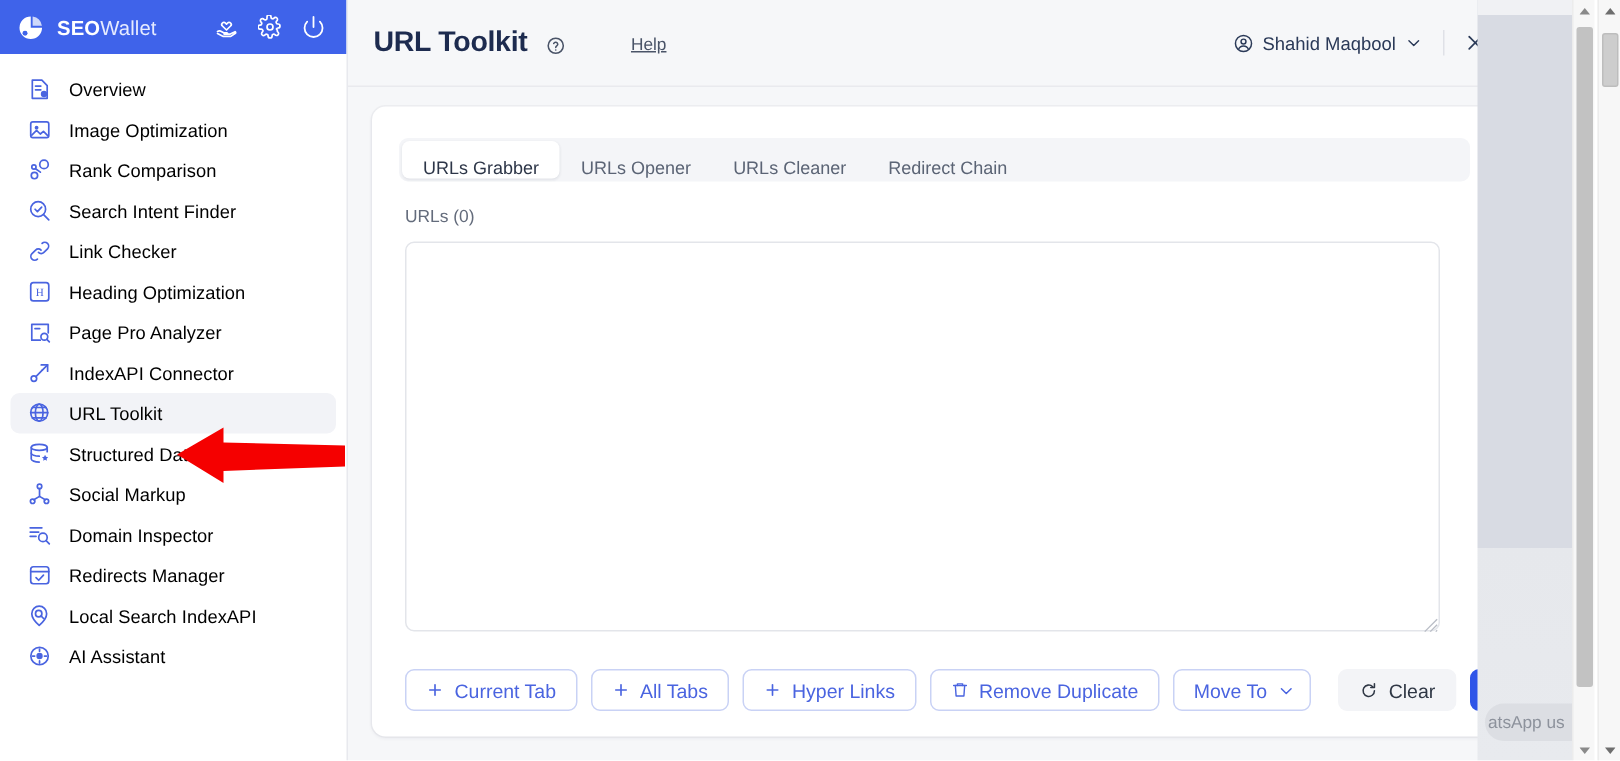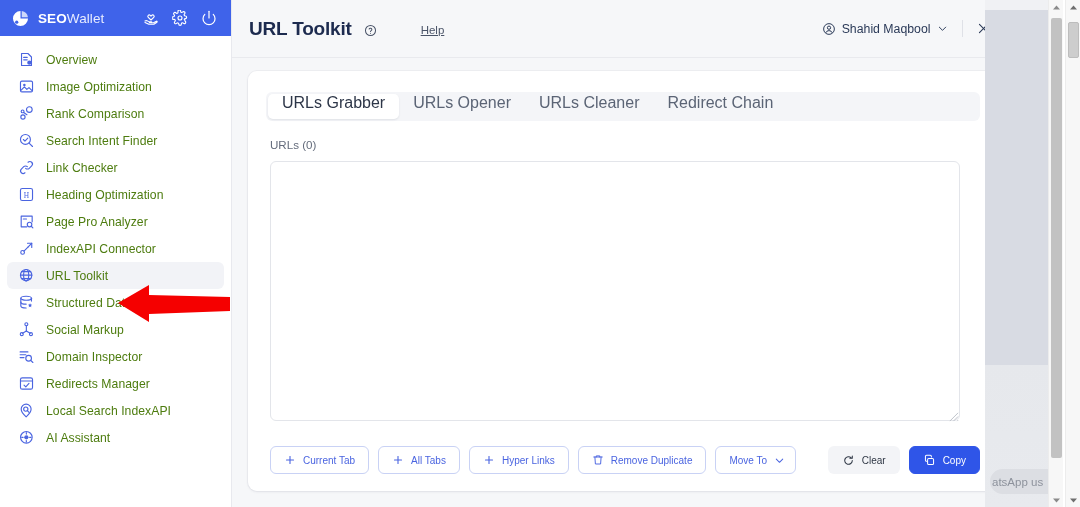--- a/index.html
+++ b/index.html
@@ -41,21 +41,21 @@
   .nav-item {
     display: flex; align-items: center; gap: 11px;
     height: 27px; margin: 0 7px;
     padding: 0 0 0 11px;
     border-radius: 6px;
     cursor: pointer;
   }
   .nav-item.active { background: #f2f3f7; }
   .nav-ico { width: 17px; height: 17px; flex: 0 0 17px; display: block; }
   .nav-label {
-    font-size: 12.2px; color: #4d7c0f; white-space: nowrap;
+    font-size: 12.2px; color: #000000; white-space: nowrap;
     letter-spacing: .05px;
   }
 
   
   .main {
     position: absolute; left: 232px; top: 0;
     width: 816px; height: 507px;
     background: #f6f7f9;
     overflow: hidden;
   }
@@ -98,22 +98,22 @@
   .tabbar {
     margin: 21px 18px 0 18px;
     height: 29px;
     background: #f4f5f8;
     border-radius: 6px;
     display: flex; align-items: center;
     padding: 0 2px;
   }
   .tab {
     height: 25px; padding: 0 14px;
-    display: flex; align-items: flex-start;
-    font-size: 16px; color: #5b6playeholder;
+    display: flex; align-items: flex-end;
+    font-size: 12px; color: #5b6playeholder;
     color: #5b6475;
     border-radius: 5px; cursor: pointer; white-space: nowrap;
   }
   .tab.active {
     background: #ffffff; color: #2d3648; font-weight: 400;
     box-shadow: 0 1px 2px rgba(20,30,60,.09);
   }
   .field-label {
     margin: 17px 0 0 22px;
     font-size: 11.6px; color: #646c7c;
@@ -137,21 +137,21 @@
   
   .btnrow {
     position: absolute; left: 22px; top: 375px;
     width: 710px; height: 28px;
     display: flex; align-items: center; gap: 9px;
   }
   .btn {
     height: 28px; border-radius: 6px;
     display: flex; align-items: center; gap: 7px;
     padding: 0 13px;
-    font-size: 10px; white-space: nowrap; cursor: pointer;
+    font-size: 13px; white-space: nowrap; cursor: pointer;
     background: #ffffff;
     border: 1px solid #c9d2f5;
     color: #4a64e0;
     justify-content: center;
   }
   .btn .glyph { display: flex; align-items: center; }
   .btn.plain {
     background: #f3f4f7; border: 1px solid transparent; color: #2f3745;
   }
   .btn.primary {

